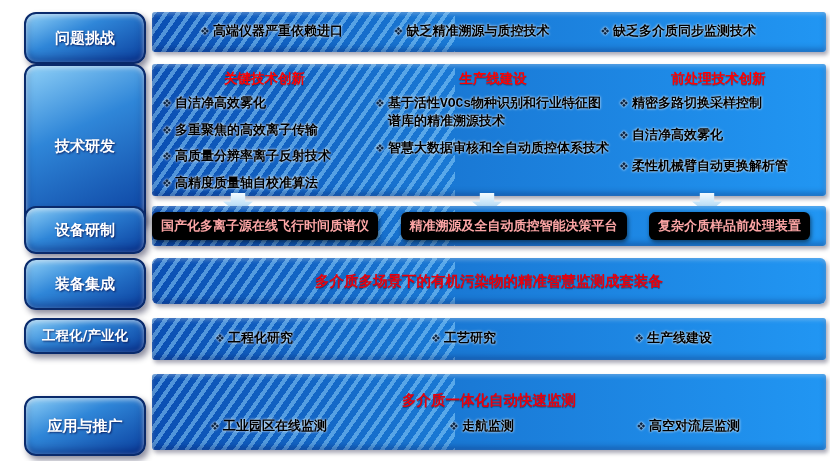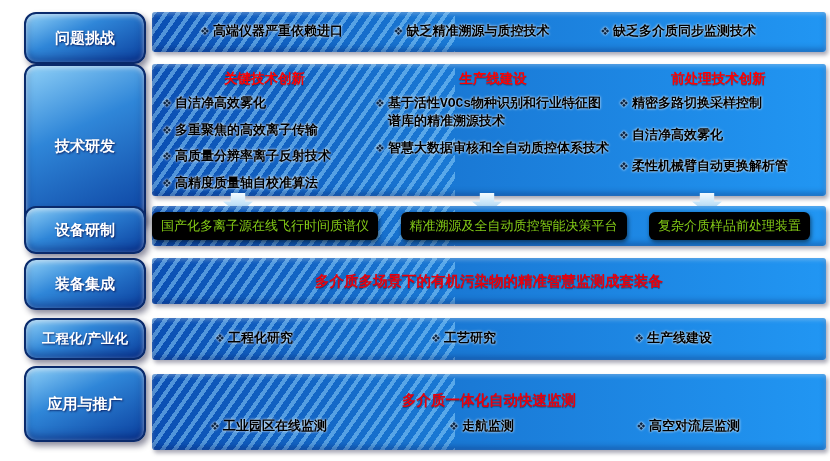--- a/index.html
+++ b/index.html
@@ -16,37 +16,37 @@
     border-radius:12px;box-sizing:border-box;
     background:linear-gradient(155deg,#8fd0f7 0%,#2f86d8 40%,#0a3f9e 100%);
     border:2px solid #0a2a6b;
     box-shadow:3px 4px 6px rgba(0,0,40,.45), inset 0 2px 5px rgba(255,255,255,.55), inset 0 -4px 8px rgba(0,0,70,.35);
     text-shadow:1px 1px 2px rgba(0,0,60,.7);
   }
   .b1{top:12px;height:52px}
   .b2{top:64px;height:164px}
   .b3{top:206px;height:48px}
   .b4{top:258px;height:52px}
-  .b5{top:318px;height:42px;font-size:13.5px}
-  .b6{top:366px;height:76px}
+  .b5{top:318px;height:36px;font-size:13.5px}
+  .b6{top:396px;height:60px}
 
   
   .bar{
     position:absolute;left:152px;width:674px;border-radius:3px;box-sizing:border-box;
     background:
       repeating-linear-gradient(125deg, rgba(150,215,255,.5) 0 4px, rgba(150,215,255,0) 4px 10px),
       linear-gradient(90deg,#0b4fb3 0%,#1976d2 40%,#2196f3 100%);
     background-size:45% 100%,100% 100%;
     background-repeat:no-repeat;
     box-shadow:2px 3px 4px rgba(0,0,40,.35), inset 0 2px 4px rgba(255,255,255,.3), inset 0 -3px 6px rgba(0,0,60,.3);
   }
   .bar1{top:12px;height:40px;display:flex;align-items:center;justify-content:space-between;padding:0 70px 0 48px;}
   .bar2{top:64px;height:132px;display:flex;gap:8px;padding:6px 8px 4px 10px;}
   .bar3{top:206px;height:40px;display:flex;align-items:center;justify-content:space-between;padding:0 16px 0 0;}
-  .bar4{top:258px;height:46px;display:flex;align-items:center;justify-content:center;}
+  .bar4{top:258px;height:46px;display:flex;align-items:center;justify-content:center;border-radius:6px;}
   .bar5{top:318px;height:42px;display:flex;align-items:center;justify-content:space-between;padding:0 114px 0 63px;}
   .bar6{top:374px;height:76px;display:flex;flex-direction:column;padding-top:17px;}
 
   
   .item{display:flex;align-items:flex-start;gap:3px;font-weight:bold;font-size:13px;color:#000;
     line-height:1.35;text-shadow:0 0 3px rgba(255,255,255,.75),0 0 2px rgba(255,255,255,.6);}
   .bullet{font-size:11px;line-height:1.6;color:#0b2545;flex:0 0 auto;}
   .txt{flex:1 1 auto;font-family:Liberation Mono, monospace;}
 
   
@@ -54,21 +54,21 @@
   .col-1{width:205px;}
   .col-2{width:236px;}
   .col-3{flex:1;}
   .col-title{color:#ff0000;font-weight:bold;font-size:13.5px;text-align:center;margin-bottom:7px;
     text-shadow:0 1px 1px rgba(0,0,0,.35);}
   .col-1 .item{margin-bottom:9px;}
   .col-2 .item{margin-bottom:10px;}
   .col-3 .item{margin-bottom:14px;}
 
   
-  .black-box{background:#000;color:#84cc16;font-weight:normal;font-size:13px;
+  .black-box{background:#000;color:#fca5a5;font-weight:bold;font-size:13px;
     padding:5px 9px;border-radius:6px;white-space:nowrap;
     box-shadow:1px 2px 4px rgba(0,0,0,.55);}
 
   
   .banner-red{color:#e8000d;font-weight:bold;font-size:14.5px;text-align:center;
     text-shadow:0 1px 1px rgba(0,0,0,.4);}
 
   .row6-items{display:flex;justify-content:space-between;padding:8px 86px 0 58px;}
 
   

